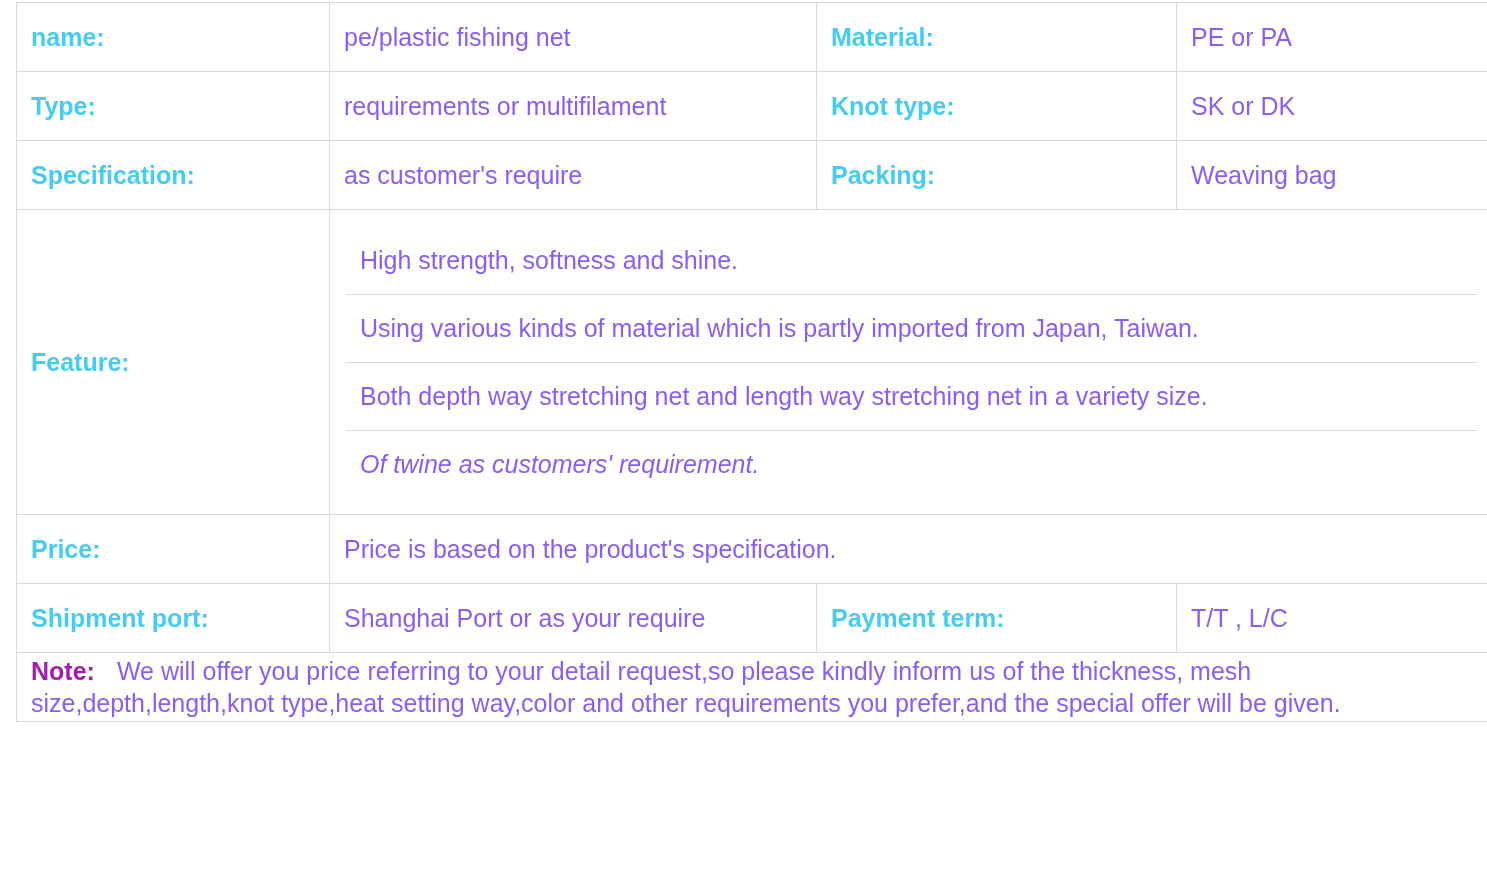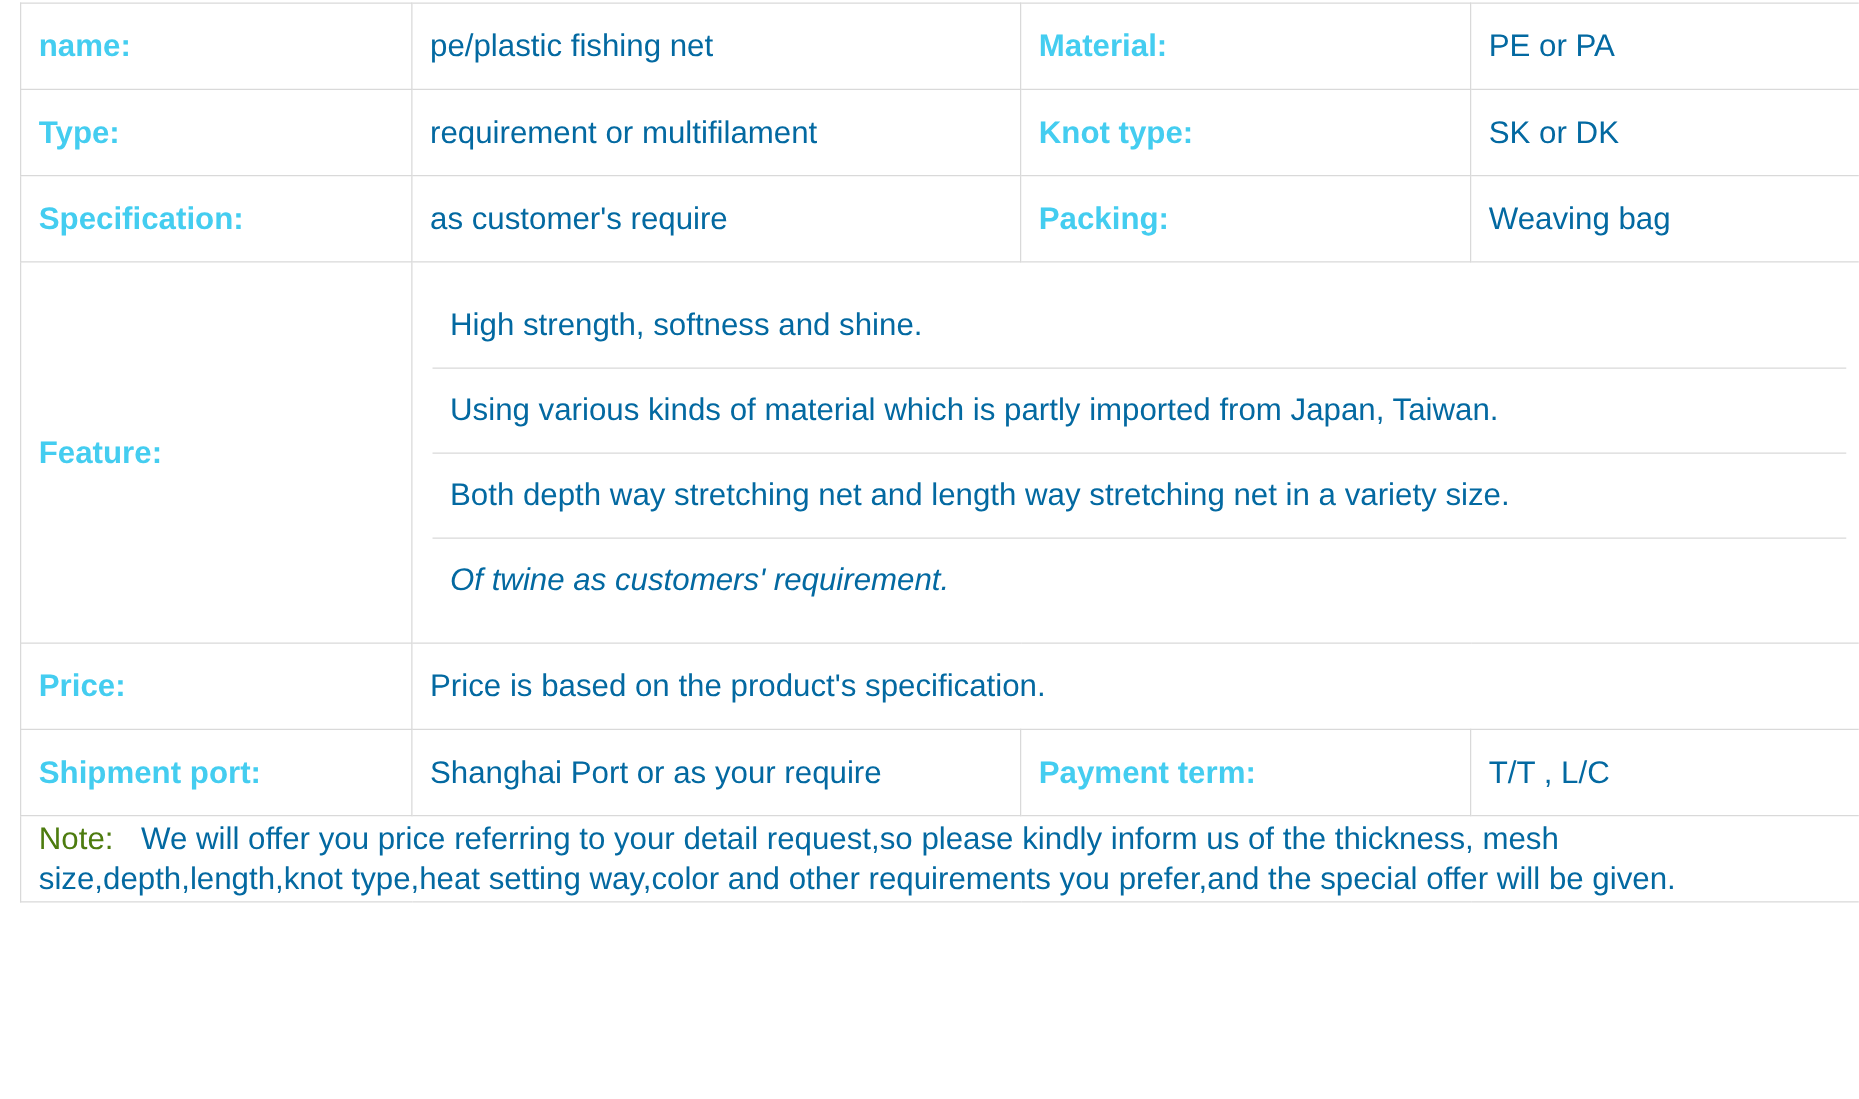--- a/index.html
+++ b/index.html
@@ -27,21 +27,21 @@
     font-size: 25px;
     line-height: 1.3;
     height: 69px;
     box-sizing: border-box;
   }
   .label {
     color: #44cdf0;
     font-weight: bold;
   }
   .value {
-    color: #0369a1;
+    color: #8b5cf6;
   }
   .col-label-left { width: 313px; }
   .col-value-left { width: 487px; }
   .col-label-right { width: 360px; }
   .col-value-right { width: 317px; }
 
   .feature-label-cell {
     vertical-align: middle;
     text-align: left;
   }
@@ -67,22 +67,22 @@
     height: auto !important;
   }
   .note-cell {
     padding: 14px 16px 18px 16px;
     font-size: 25px;
     line-height: 1.48;
     height: auto;
     vertical-align: top;
   }
   .note-label {
-    color: #4d7c0f;
-    font-weight: normal;
+    color: #a21caf;
+    font-weight: bold;
     margin-right: 22px;
   }
 </style>
 </head>
 <body>
 
 <table class="spec-table">
   <colgroup>
     <col class="col-label-left">
     <col class="col-value-left">
@@ -91,21 +91,21 @@
   </colgroup>
   <tbody>
     <tr>
       <td class="label">name:</td>
       <td class="value">pe/plastic fishing net</td>
       <td class="label">Material:</td>
       <td class="value">PE or PA</td>
     </tr>
     <tr>
       <td class="label">Type:</td>
-      <td class="value">requirement or multifilament</td>
+      <td class="value">requirements or multifilament</td>
       <td class="label">Knot type:</td>
       <td class="value">SK or DK</td>
     </tr>
     <tr>
       <td class="label">Specification:</td>
       <td class="value">as customer's require</td>
       <td class="label">Packing:</td>
       <td class="value">Weaving bag</td>
     </tr>
 

